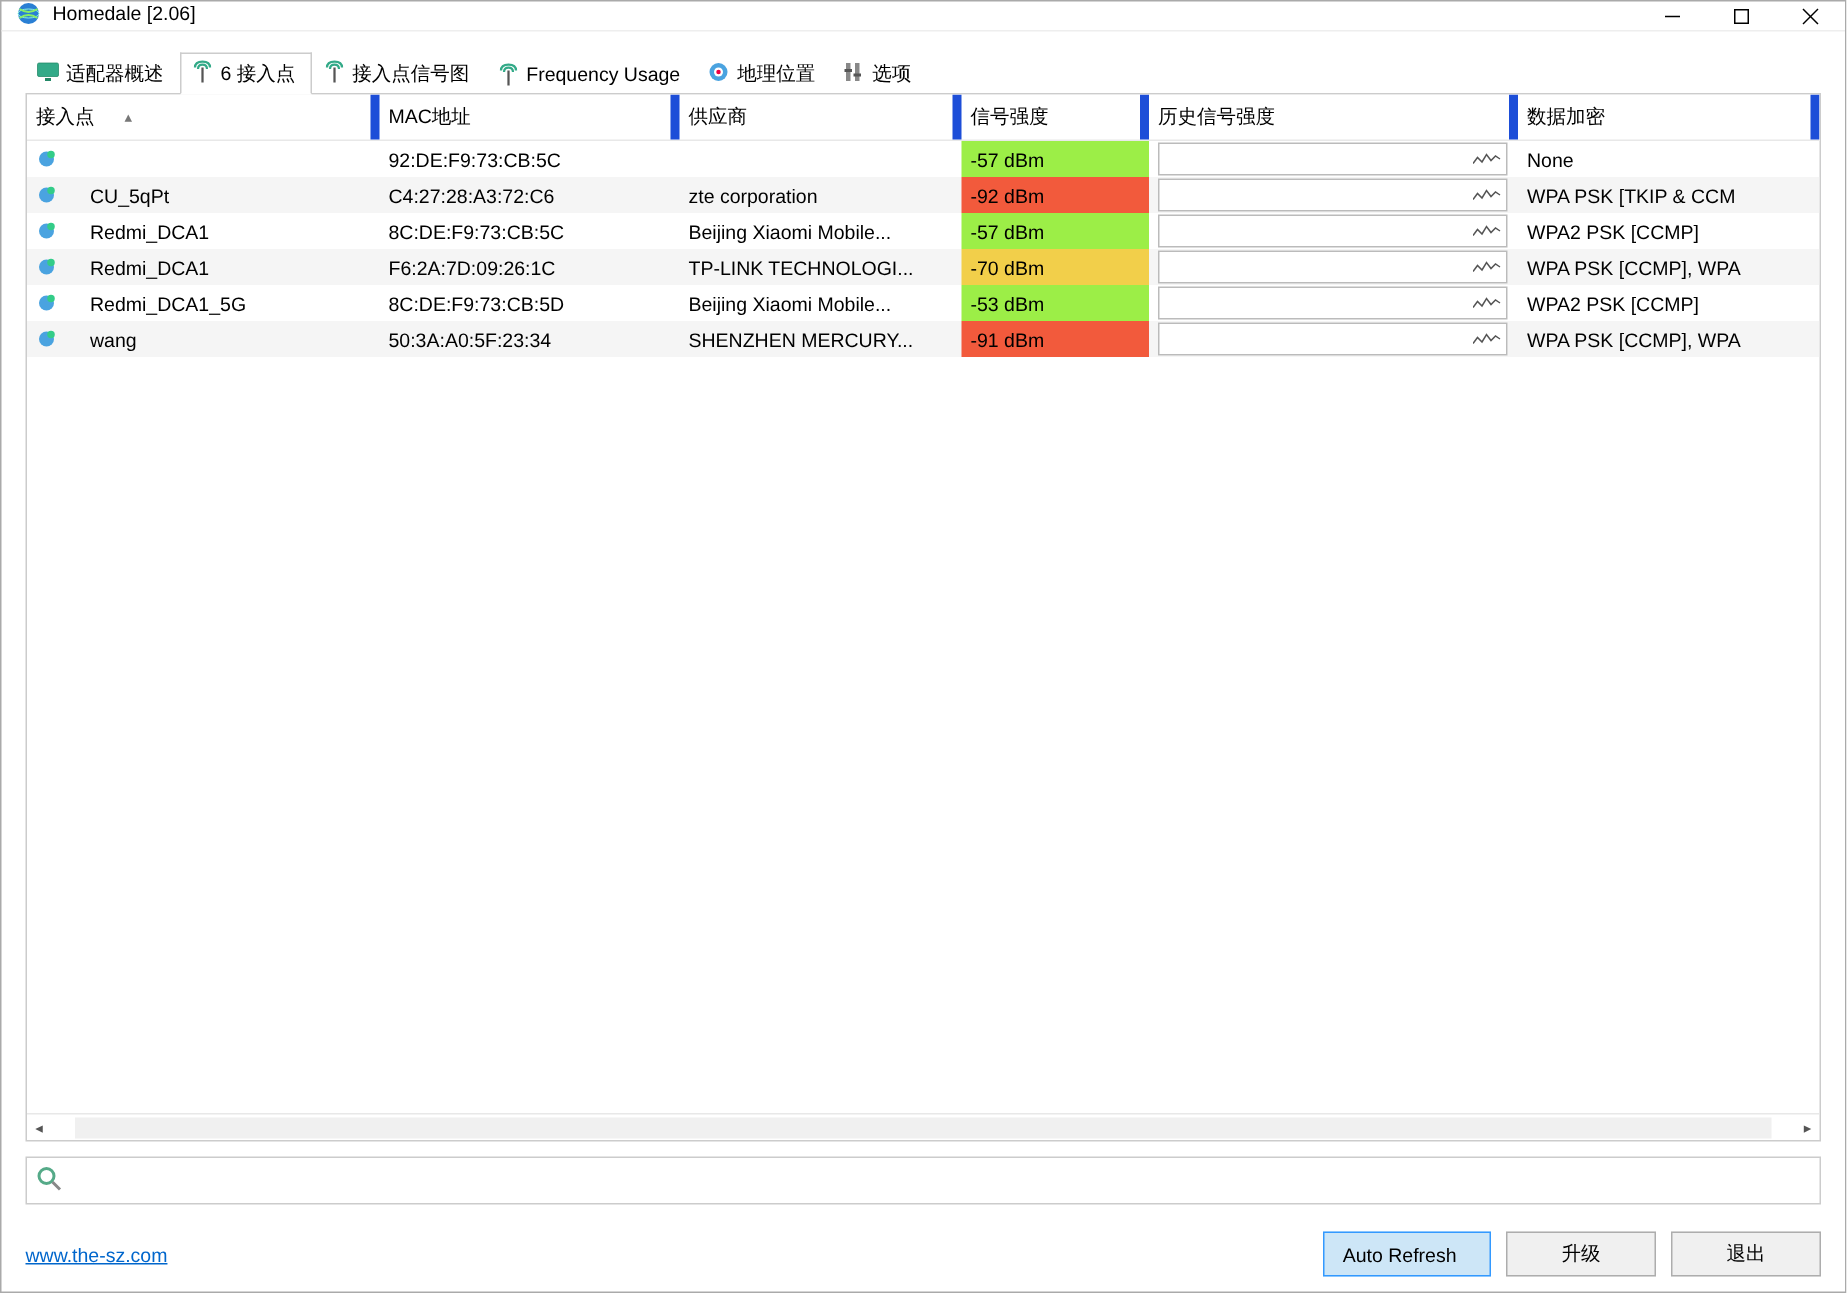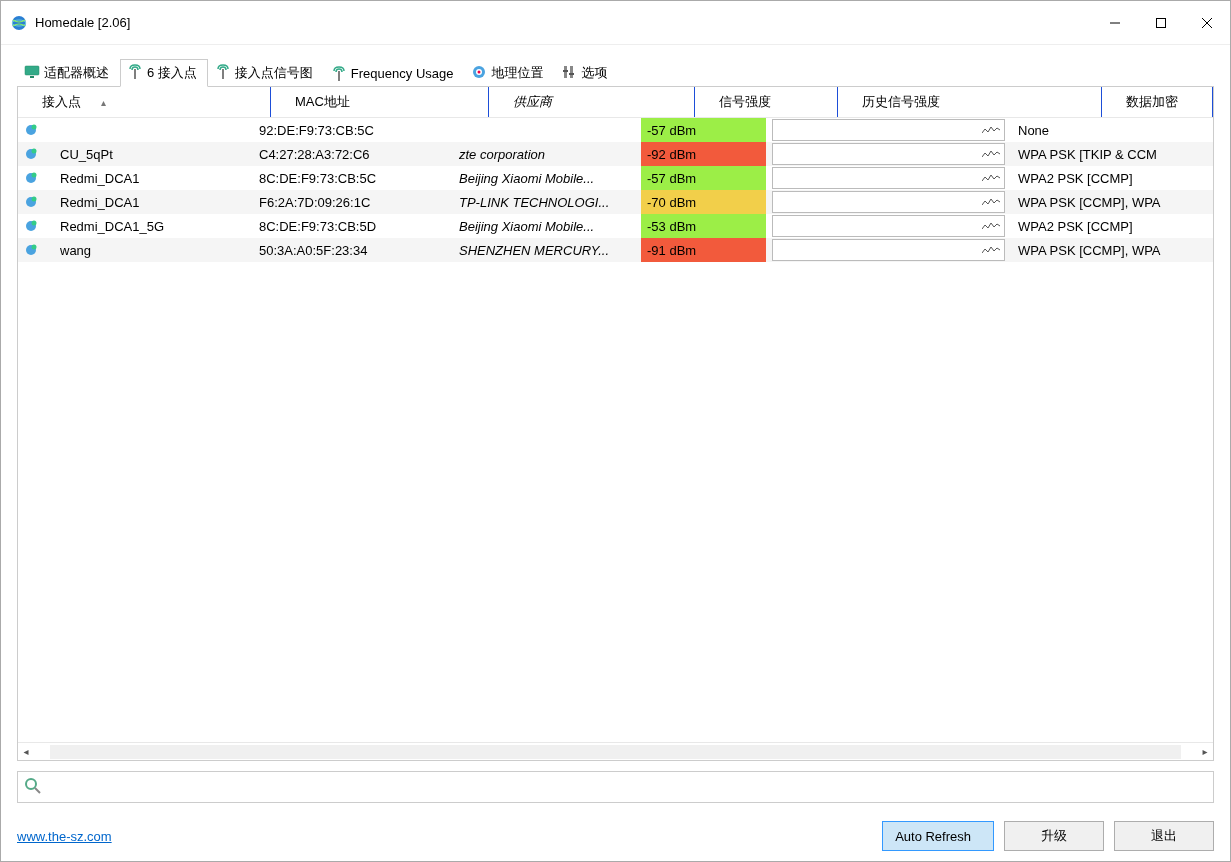--- a/index.html
+++ b/index.html
@@ -1,36 +1,36 @@
 <!DOCTYPE html>
 <html><head>
 <meta charset="utf-8">
 <style>
 * { box-sizing: border-box; margin: 0; padding: 0; }
 body { font-family: "Microsoft YaHei", "Segoe UI", Arial, sans-serif; font-size: 13px; background: #fff; color: #000; }
 .window { width: 1231px; height: 862px; border: 1px solid #aaa; display: flex; flex-direction: column; background: #fff; }
-.titlebar { height: 44px; display: flex; align-items: center; padding: 0 0 0 10px; border-bottom: 1px solid #eee; }
+.titlebar { height: 20px; display: flex; padding: 0 0 0 10px; border-bottom: 1px solid #eee; }
 .titlebar-icon { width: 16px; height: 16px; margin-right: 8px; }
 .titlebar-text { flex: 1; font-size: 13px; }
 .winbtns { display: flex; height: 100%; }
 .winbtn { width: 46px; display: flex; align-items: center; justify-content: center; font-size: 14px; cursor: default; }
 .content { flex: 1; padding: 14px 16px 8px 16px; display: flex; flex-direction: column; min-height: 0; }
 .tabs { display: flex; align-items: flex-end; margin-bottom: 0; }
 .tab { display: flex; align-items: flex-start; padding: 4px 10px 4px 6px; border: 1px solid transparent; cursor: default; gap: 4px; }
 .tab.active { border: 1px solid #ccc; border-bottom: 1px solid #fff; background: #fff; position: relative; z-index: 2; }
 .tab-icon { width: 16px; height: 16px; display: inline-flex; align-items: center; justify-content: center; }
 .panel { flex: 1; border: 1px solid #ccc; margin-top: -1px; display: flex; flex-direction: column; min-height: 0; }
 .grid { flex: 1; overflow: hidden; display: flex; flex-direction: column; min-height: 0; }
 .grid-header { display: flex; border-bottom: 1px solid #e8e8e8; background: #fff; }
-.col { padding: 6px 6px; border-right: 1px solid #1d4ed8; white-space: nowrap; overflow: hidden; text-overflow: ellipsis; margin-left: 18px; }
+.col { padding: 6px 6px; border-right: 6px solid #1d4ed8; white-space: nowrap; overflow: hidden; text-overflow: ellipsis; }
 .col.hcol { font-weight: normal; display: flex; align-items: center; gap: 20px; }
 .col.hcol .sort { font-size: 10px; color: #777; }
 .c0 { width: 235px; }
 .c1 { width: 200px; }
-.c2 { width: 188px; font-style: italic; }
+.c2 { width: 188px; }
 .c3 { width: 125px; }
 .c4 { width: 246px; }
 .c5 { flex: 1; min-width: 0; }
 .grid-body { flex: 1; overflow: hidden; }
 .row { display: flex; height: 24px; align-items: stretch; }
 .row:nth-child(even) { background: #f5f5f5; }
 .cell { padding: 3px 6px; border-right: 1px solid transparent; white-space: nowrap; overflow: hidden; text-overflow: ellipsis; display: flex; align-items: center; }
 .ap-name { display: flex; align-items: center; gap: 22px; }
 .ap-icon { width: 14px; height: 14px; display: inline-flex; }
 .signal-cell { font-weight: normal; }

